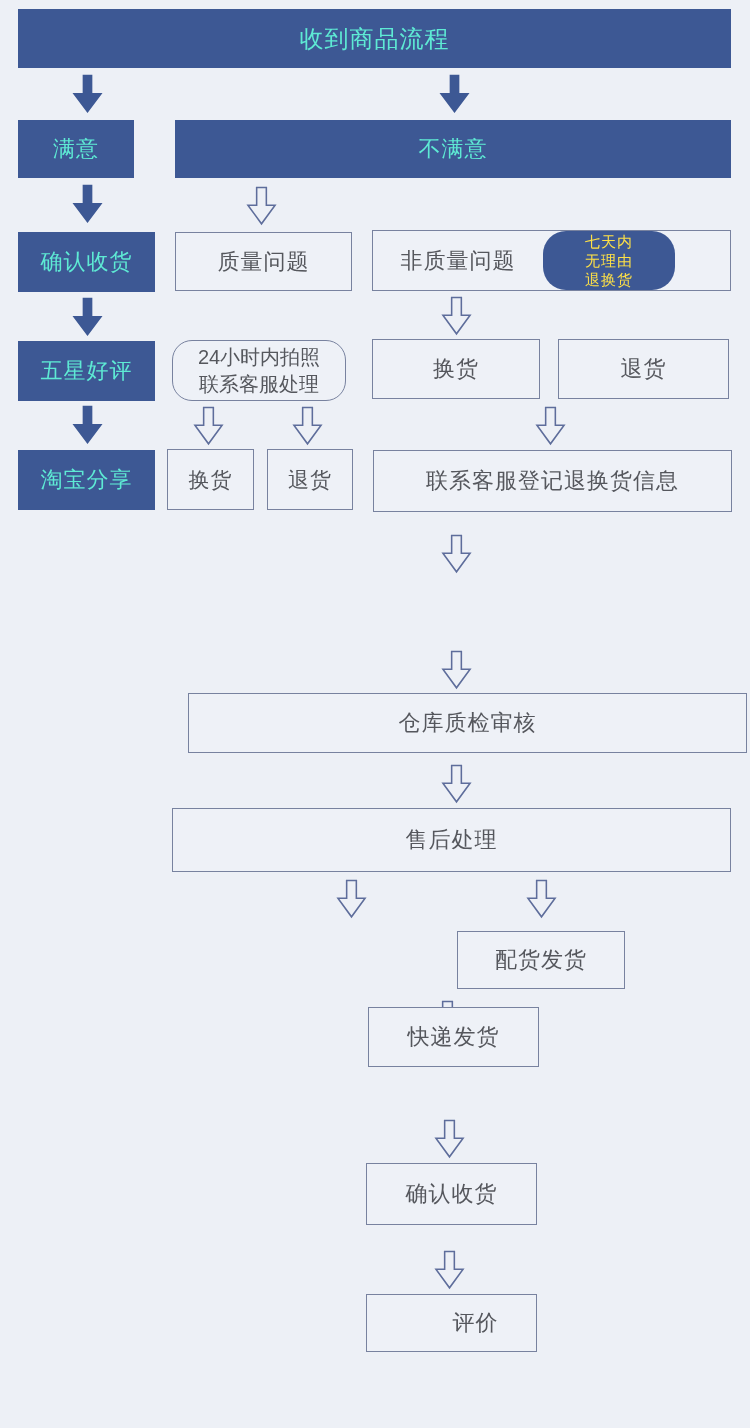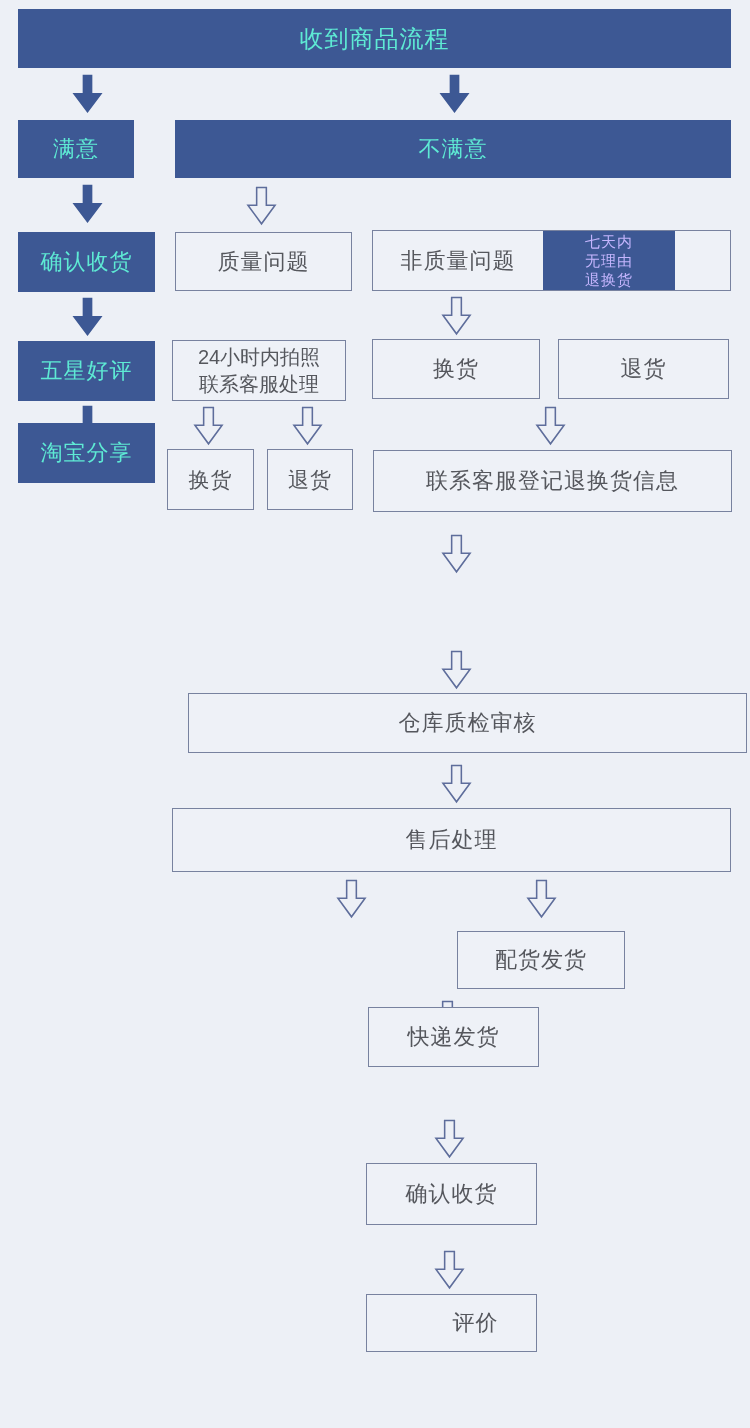--- a/index.html
+++ b/index.html
@@ -16,22 +16,22 @@
     background:#3d5894;color:#5eead4;font-size:22px;
   }
   .dark.title{font-size:24px;}
   .outline{
     background:#eef1f7;border:1.5px solid #78829f;color:#55575d;font-size:22px;
   }
   .outline.small{font-size:21px;}
   .multiline{white-space:pre-line;line-height:27px;font-size:20px;letter-spacing:0;}
   .seven-day{
     position:absolute;top:0;bottom:0;left:170px;width:132px;
-    background:#3d5894;color:#c4b5fd;display:flex;align-items:center;justify-content:center;
-    white-space:pre-line;font-size:15px;line-height:19px;text-align:center;letter-spacing:1px;
+    background:#3d5894;color:#fde047;display:flex;align-items:center;justify-content:center;
+    white-space:pre-line;font-size:15px;line-height:19px;text-align:center;letter-spacing:1px;border-radius:23px;
   }
   .nq-label{
     position:absolute;left:0;top:0;bottom:0;width:170px;
     display:flex;align-items:center;justify-content:center;
   }
   .arrow{position:absolute;width:31px;height:40px;}
   .arrow-solid{fill:#3d5894;}
   .arrow-hollow{fill:#edf0f6;stroke:#5e6d9b;stroke-width:1.6px;}
   svg.defs{position:absolute;width:0;height:0;}
 </style>
@@ -80,39 +80,39 @@
   </div>
 
   <svg class="arrow arrow-solid" style="left:72px;top:297px;">
       <use href="#ar-solid"></use>
     </svg>
   <svg class="arrow arrow-hollow" style="left:441px;top:296px;">
       <use href="#ar-hollow"></use>
     </svg>
 
   <div class="node dark" style="left:18px;top:341px;width:137px;height:60px;">五星好评</div>
-  <div class="node outline multiline" style="left:172px;top:340px;width:174px;height:61px;">24小时内拍照
+  <div class="node outline multiline" style="left:172px;top:340px;width:174px;height:61px;border-radius:20px;">24小时内拍照
 联系客服处理</div>
   <div class="node outline" style="left:372px;top:339px;width:168px;height:60px;">换货</div>
   <div class="node outline" style="left:558px;top:339px;width:171px;height:60px;">退货</div>
 
   <svg class="arrow arrow-solid" style="left:72px;top:405px;">
       <use href="#ar-solid"></use>
     </svg>
   <svg class="arrow arrow-hollow" style="left:193px;top:406px;">
       <use href="#ar-hollow"></use>
     </svg>
   <svg class="arrow arrow-hollow" style="left:292px;top:406px;">
       <use href="#ar-hollow"></use>
     </svg>
   <svg class="arrow arrow-hollow" style="left:535px;top:406px;">
       <use href="#ar-hollow"></use>
     </svg>
 
-  <div class="node dark" style="left:18px;top:423px;width:137px;height:60px;">淘宝分享</div>
+  <div class="node dark" style="left:18px;top:450px;width:137px;height:60px;">淘宝分享</div>
   <div class="node outline small" style="left:167px;top:449px;width:87px;height:61px;">换货</div>
   <div class="node outline small" style="left:267px;top:449px;width:86px;height:61px;">退货</div>
   <div class="node outline" style="left:373px;top:450px;width:359px;height:62px;">联系客服登记退换货信息</div>
 
   <svg class="arrow arrow-hollow" style="left:441px;top:534px;">
       <use href="#ar-hollow"></use>
     </svg>
 
 
   <svg class="arrow arrow-hollow" style="left:441px;top:650px;">

